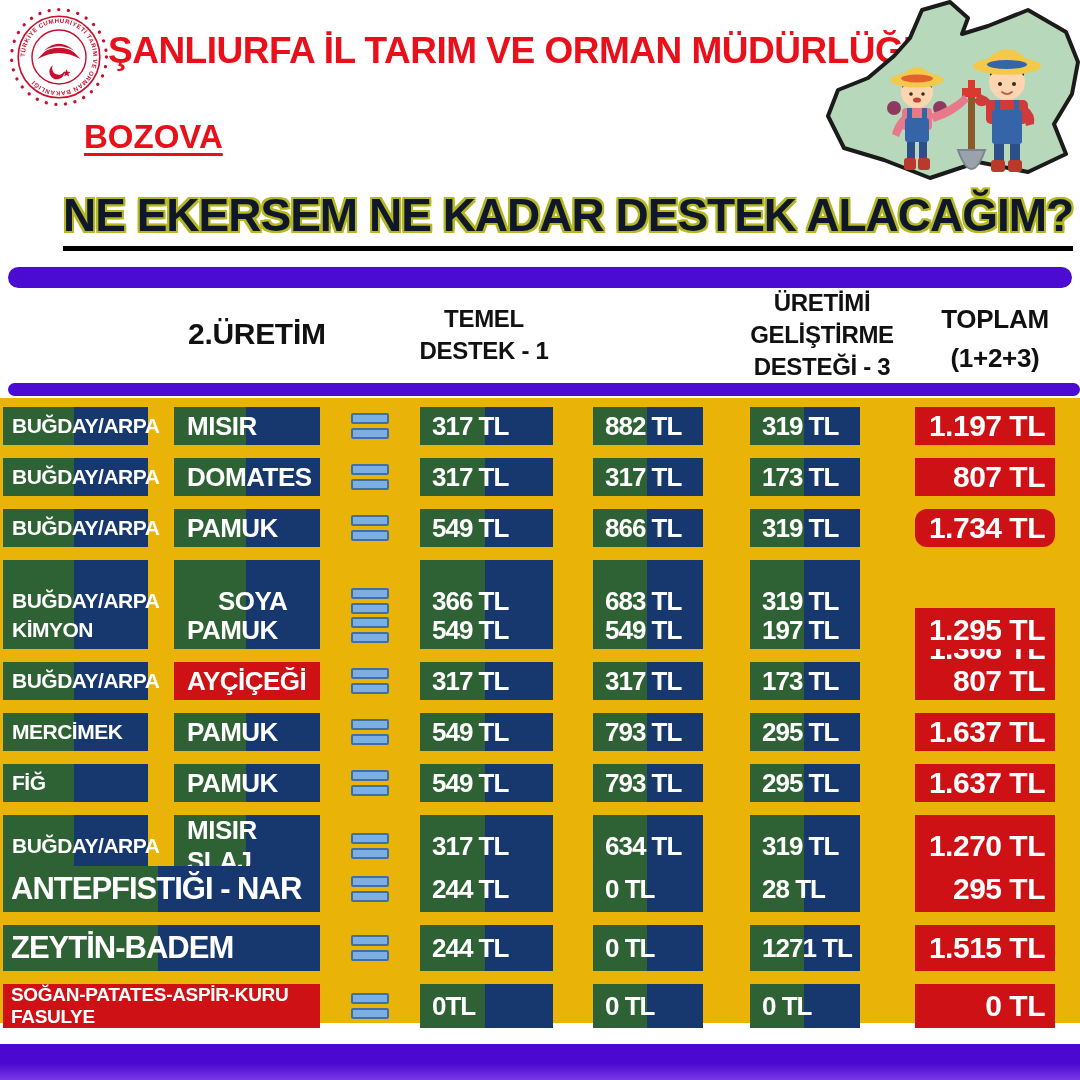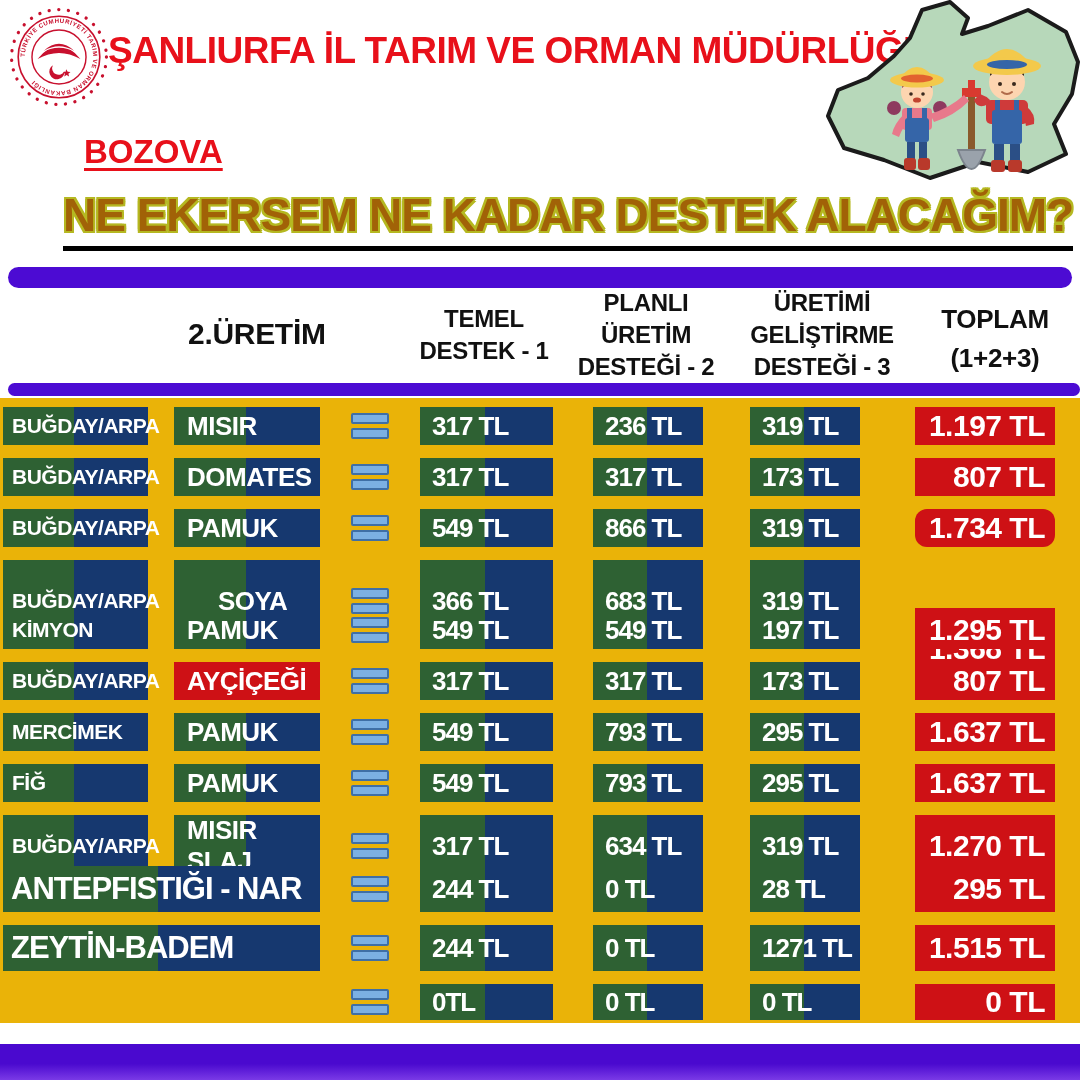--- a/index.html
+++ b/index.html
@@ -4,25 +4,25 @@
 <style>
   html,body{margin:0;padding:0;background:#fff;}
   .poster{position:relative;width:1080px;height:1080px;background:#ffffff;overflow:hidden;
           font-family:"Liberation Sans",sans-serif;}
 
   
   .logo{position:absolute;left:8px;top:4px;width:102px;height:106px;}
   .org-title{position:absolute;left:108px;top:30px;font-size:37px;font-weight:bold;
              color:#e8101a;letter-spacing:-0.5px;white-space:nowrap;}
   .district{position:absolute;left:84px;top:118px;font-size:33px;font-weight:bold;color:#e8101a;
-            text-decoration:underline;text-decoration-thickness:3px;text-underline-offset:5px;margin-top:15px;}
+            text-decoration:underline;text-decoration-thickness:3px;text-underline-offset:5px;}
   .farmers{position:absolute;right:-2px;top:-4px;width:260px;height:194px;}
 
   .main-title{position:absolute;left:63px;top:188px;font-size:46px;font-weight:bold;
-              color:#a16207;letter-spacing:-1px;white-space:nowrap;padding-bottom:4px;
+              color:#0f172a;letter-spacing:-1px;white-space:nowrap;padding-bottom:4px;
               border-bottom:5px solid #000;
               text-shadow:-2px -2px 0 #b5b821,2px -2px 0 #b5b821,-2px 2px 0 #b5b821,
                            2px 2px 0 #b5b821,0 -2px 0 #b5b821,0 2px 0 #b5b821,
                           -2px 0 0 #b5b821,2px 0 0 #b5b821;}
 
   .bar1{position:absolute;left:8px;top:267px;width:1064px;height:21px;border-radius:12px;
         background:#4c0bd3;}
   .bar2{position:absolute;left:8px;top:383px;width:1072px;height:13px;border-radius:7px;
         background:#4c0bd3;}
 
@@ -134,37 +134,36 @@
     <rect x="169" y="164" width="14" height="12" rx="3" fill="#b9392b"></rect>
     <rect x="186" y="164" width="14" height="12" rx="3" fill="#b9392b"></rect>
   </svg>
 
   <div class="main-title">NE EKERSEM NE KADAR DESTEK ALACAĞIM?</div>
 
   <div class="bar1"></div>
 
   <div class="colhead ch2">2.ÜRETİM</div>
   <div class="colhead ch3">TEMEL<br>DESTEK - 1</div>
-  <div class="colhead ch4">PLANLI<br>ÜRETİM<br>DESTEĞİ - 2</div>
   <div class="colhead ch5">ÜRETİMİ<br>GELİŞTİRME<br>DESTEĞİ - 3</div>
   <div class="colhead ch6">TOPLAM<br>(1+2+3)</div>
 
   <div class="bar2"></div>
 
   <div class="table-area">
     <div class="tbody">
         <div class="row ">
           <div class="cell split c1" style="grid-column: 1;">BUĞDAY/ARPA</div>
           <div class="cell split c2" style="grid-column: 3;">MISIR</div>
           <div class="eqwrap" style="grid-column: 4;">
             <div class="eqbar"></div>
             <div class="eqbar"></div>
           </div>
           <div class="cell split val" style="grid-column: 5;">317 TL</div>
-          <div class="cell split val" style="grid-column: 7;">236 TL</div>
+          <div class="cell split val" style="grid-column: 7;">882 TL</div>
           <div class="cell split val" style="grid-column: 9;">319 TL</div>
           <div class="cell total" style="grid-column: 11;">1.197 TL</div>
         </div>
         <div class="row ">
           <div class="cell split c1" style="grid-column: 1;">BUĞDAY/ARPA</div>
           <div class="cell split c2" style="grid-column: 3;">DOMATES</div>
           <div class="eqwrap" style="grid-column: 4;">
             <div class="eqbar"></div>
             <div class="eqbar"></div>
           </div>
@@ -273,20 +272,21 @@
           <div class="eqwrap" style="grid-column: 4;">
             <div class="eqbar"></div>
             <div class="eqbar"></div>
           </div>
           <div class="cell split val" style="grid-column: 5;">244 TL</div>
           <div class="cell split val" style="grid-column: 7;">0 TL</div>
           <div class="cell split val" style="grid-column: 9;">1271 TL</div>
           <div class="cell total" style="grid-column: 11;">1.515 TL</div>
         </div>
         <div class="row small">
+          <div class="cell merged redbg" style="grid-column: 1 / 4;">SOĞAN-PATATES-ASPİR-KURU FASULYE</div>
           <div class="eqwrap" style="grid-column: 4;">
             <div class="eqbar"></div>
             <div class="eqbar"></div>
           </div>
           <div class="cell split val" style="grid-column: 5;">0TL</div>
           <div class="cell split val" style="grid-column: 7;">0 TL</div>
           <div class="cell split val" style="grid-column: 9;">0 TL</div>
           <div class="cell total" style="grid-column: 11;">0 TL</div>
         </div>
       </div>

